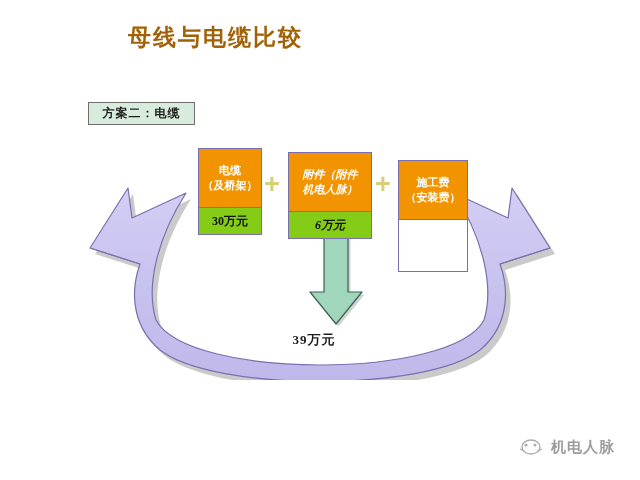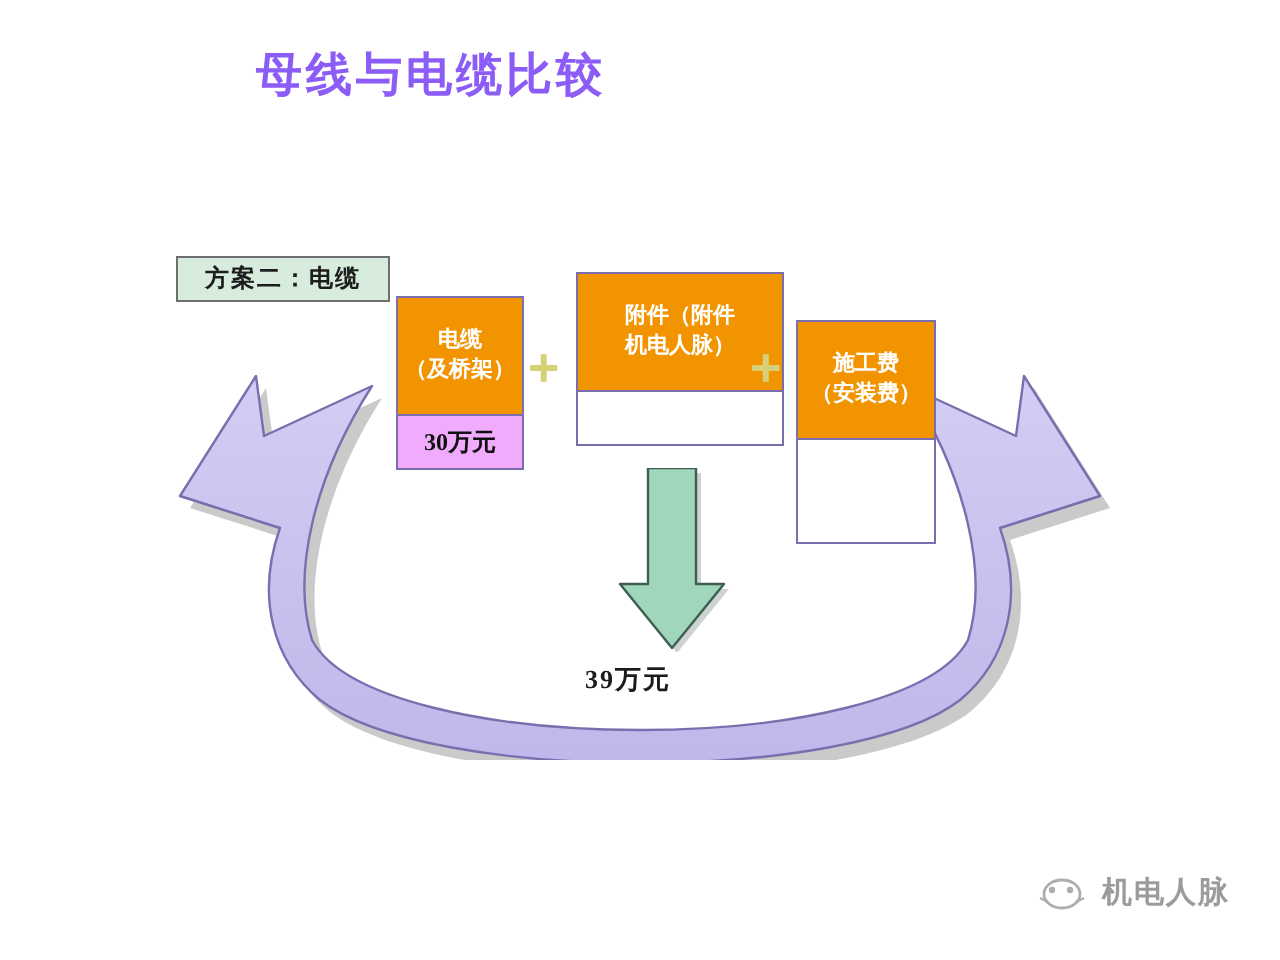--- a/index.html
+++ b/index.html
@@ -18,29 +18,29 @@
 
   
   #page-title {
     position: absolute;
     left: 128px;
     top: 22px;
     font-family: "Liberation Serif", "DejaVu Serif", serif;
     font-size: 23px;
     font-weight: 700;
     letter-spacing: 2px;
-    color: #8b5cf6;
+    color: #a16207;
     white-space: nowrap;
   }
 
   
   #scheme-label {
     position: absolute;
     left: 88px;
-    top: 128px;
+    top: 102px;
     width: 107px;
     height: 23px;
     box-sizing: border-box;
     border: 1px solid #6f6f6f;
     background: #d8ecdd;
     display: flex;
     align-items: center;
     justify-content: center;
     font-family: "Liberation Serif", "DejaVu Serif", serif;
     font-size: 12px;
@@ -80,34 +80,34 @@
     font-size: 11px;
     font-weight: 700;
     color: #ffffff;
     line-height: 1.35;
     text-align: center;
     border-bottom: 1px solid #7a6fae;
     padding: 0 2px;
   }
   .cost-box .cb-title span { display: block; white-space: nowrap; }
   .cost-box .cb-value {
-    background: #f0abfc;
+    background: #84cc16;
     flex: 1 1 auto;
     display: flex;
     align-items: center;
     justify-content: center;
     font-family: "Liberation Serif", "DejaVu Serif", serif;
     font-size: 12px;
     font-weight: 700;
     color: #111111;
     white-space: nowrap;
   }
 
   #box-cable   { left: 198px; top: 148px; width: 64px; height: 87px; }
-  #box-fitting { left: 288px; top: 136px; width: 104px; height: 87px; }
+  #box-fitting { left: 288px; top: 152px; width: 84px; height: 87px; font-style: italic; }
   #box-constr  { left: 398px; top: 160px; width: 70px; height: 112px; }
 
   .plus-sign {
     position: absolute;
     font-family: "Liberation Sans", "DejaVu Sans", sans-serif;
     font-size: 27px;
     font-weight: 700;
     color: #d6d179;
     line-height: 1;
     z-index: 6;
@@ -141,21 +141,21 @@
     z-index: 6;
     white-space: nowrap;
   }
 
   
   #watermark {
     position: absolute;
     left: 518px;
     top: 437px;
     display: flex;
-    align-items: flex-start;
+    align-items: flex-end;
     gap: 7px;
     opacity: 0.55;
   }
   #watermark .wm-text {
     font-family: "Liberation Serif", "DejaVu Serif", serif;
     font-size: 15px;
     font-weight: 700;
     color: #4a4a4a;
     letter-spacing: 1px;
     white-space: nowrap;
@@ -225,20 +225,21 @@
     <div class="cb-value">30万元</div>
   </div>
 
   <div class="plus-sign" id="plus-1">+</div>
 
   <div class="cost-box" id="box-fitting">
     <div class="cb-title">
       <span>附件（附件</span>
       <span>机电人脉）</span>
     </div>
+    <div class="cb-value">6万元</div>
   </div>
 
   <div class="plus-sign" id="plus-2">+</div>
 
   <div class="cost-box" id="box-constr">
     <div class="cb-title">
       <span>施工费</span>
       <span>（安装费）</span>
     </div>
   </div>

